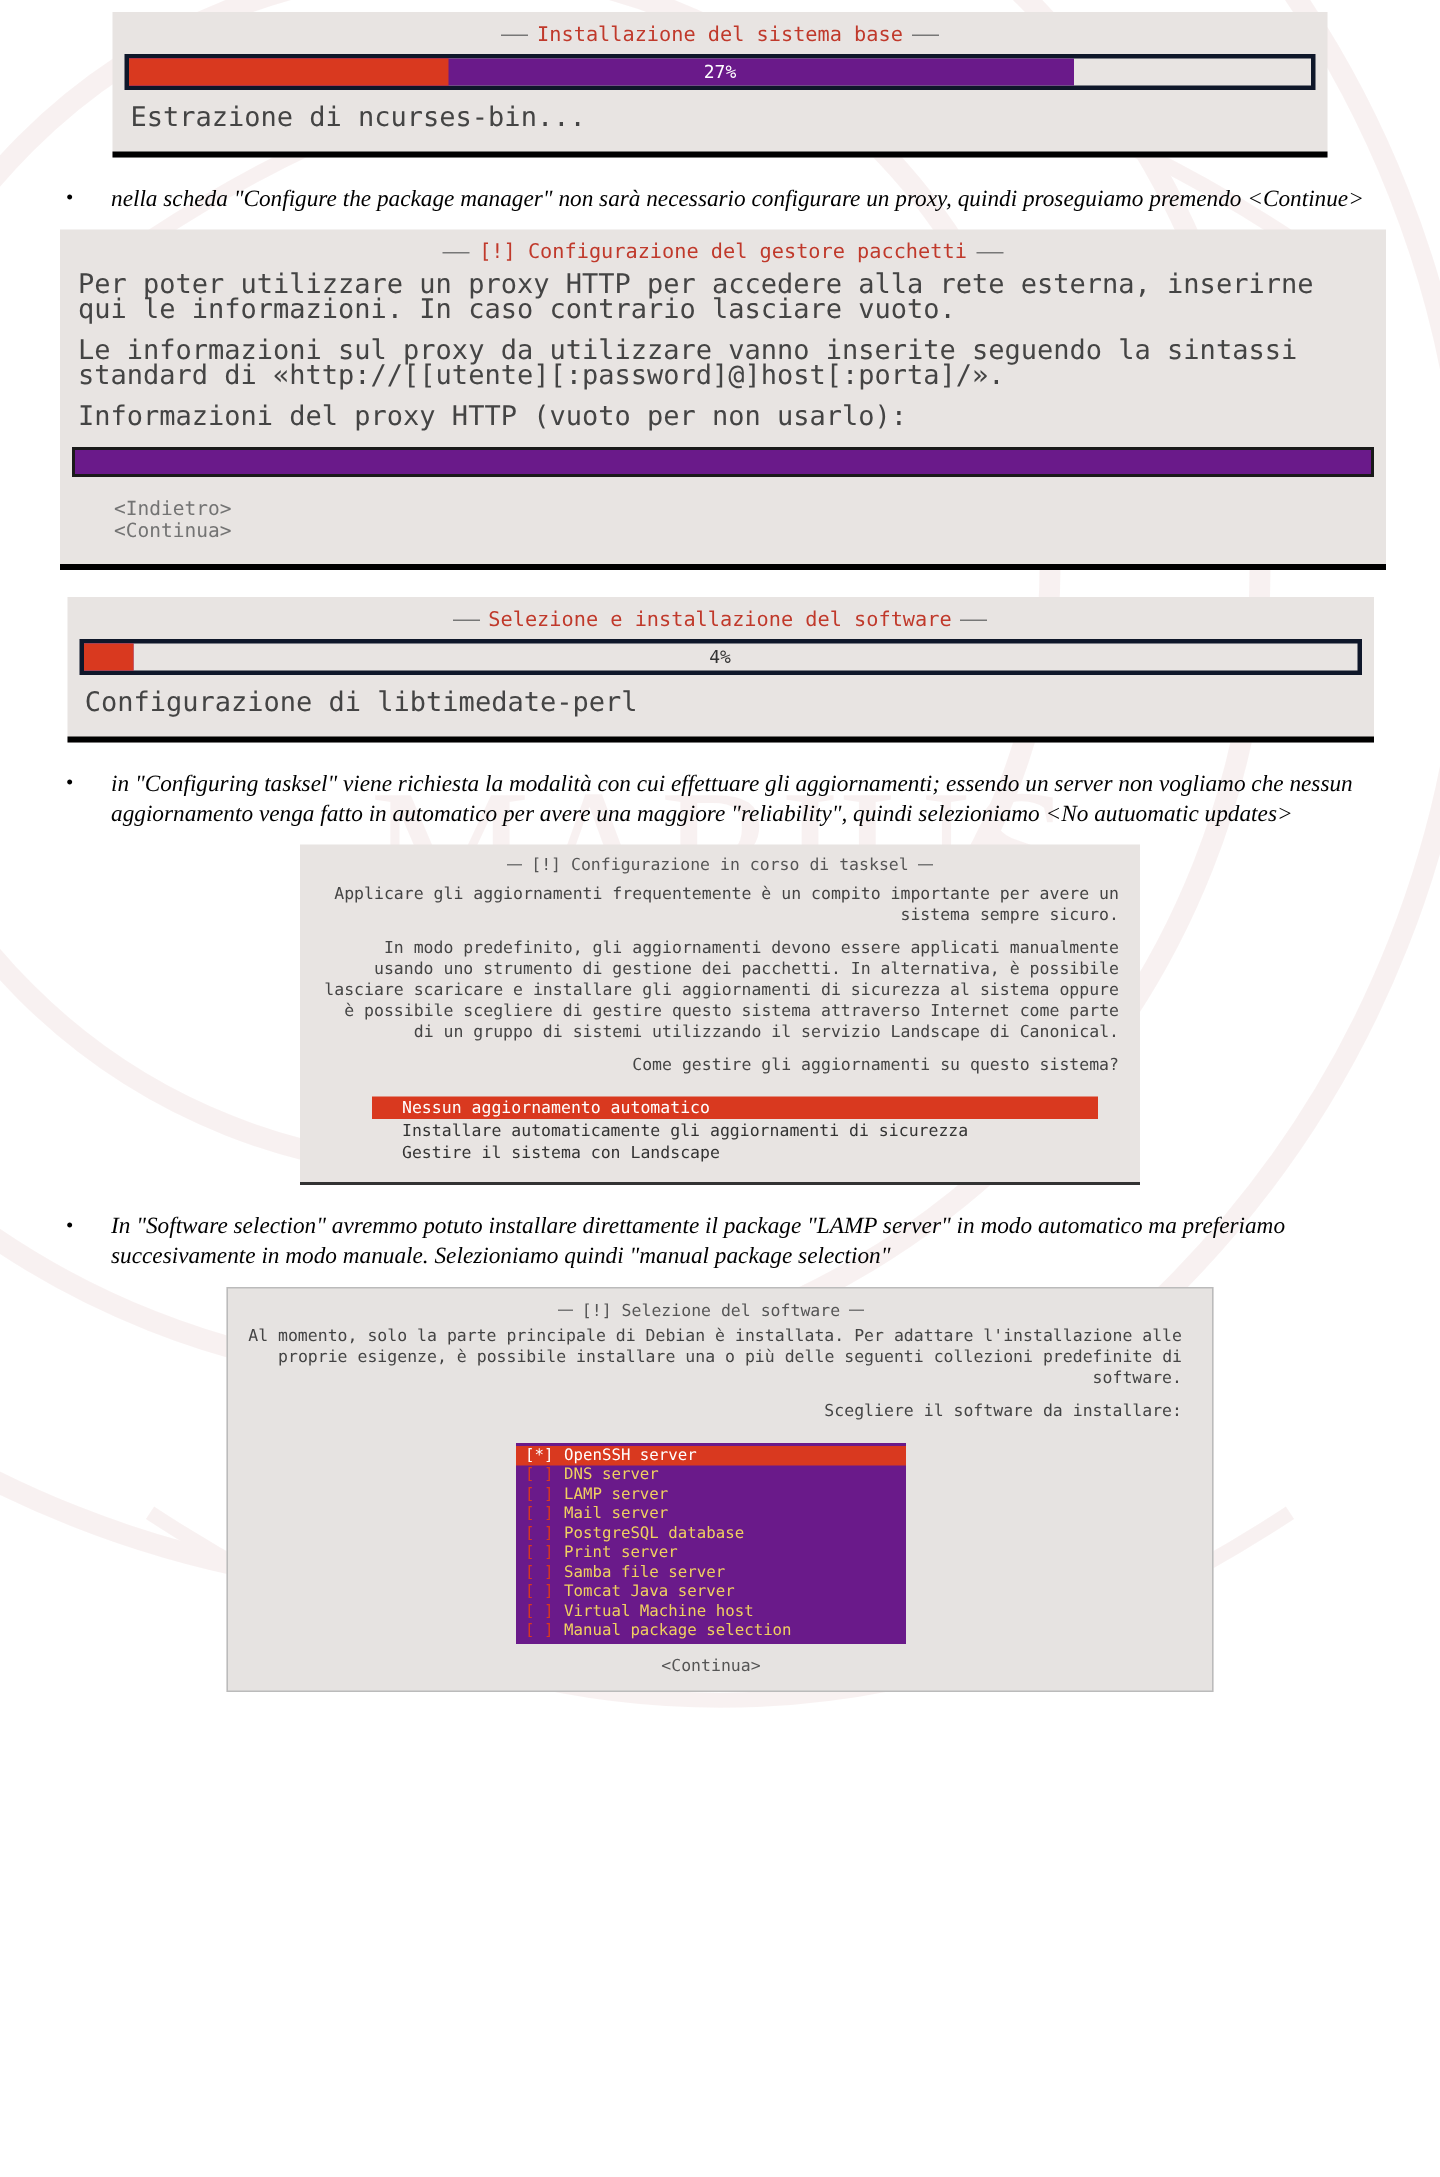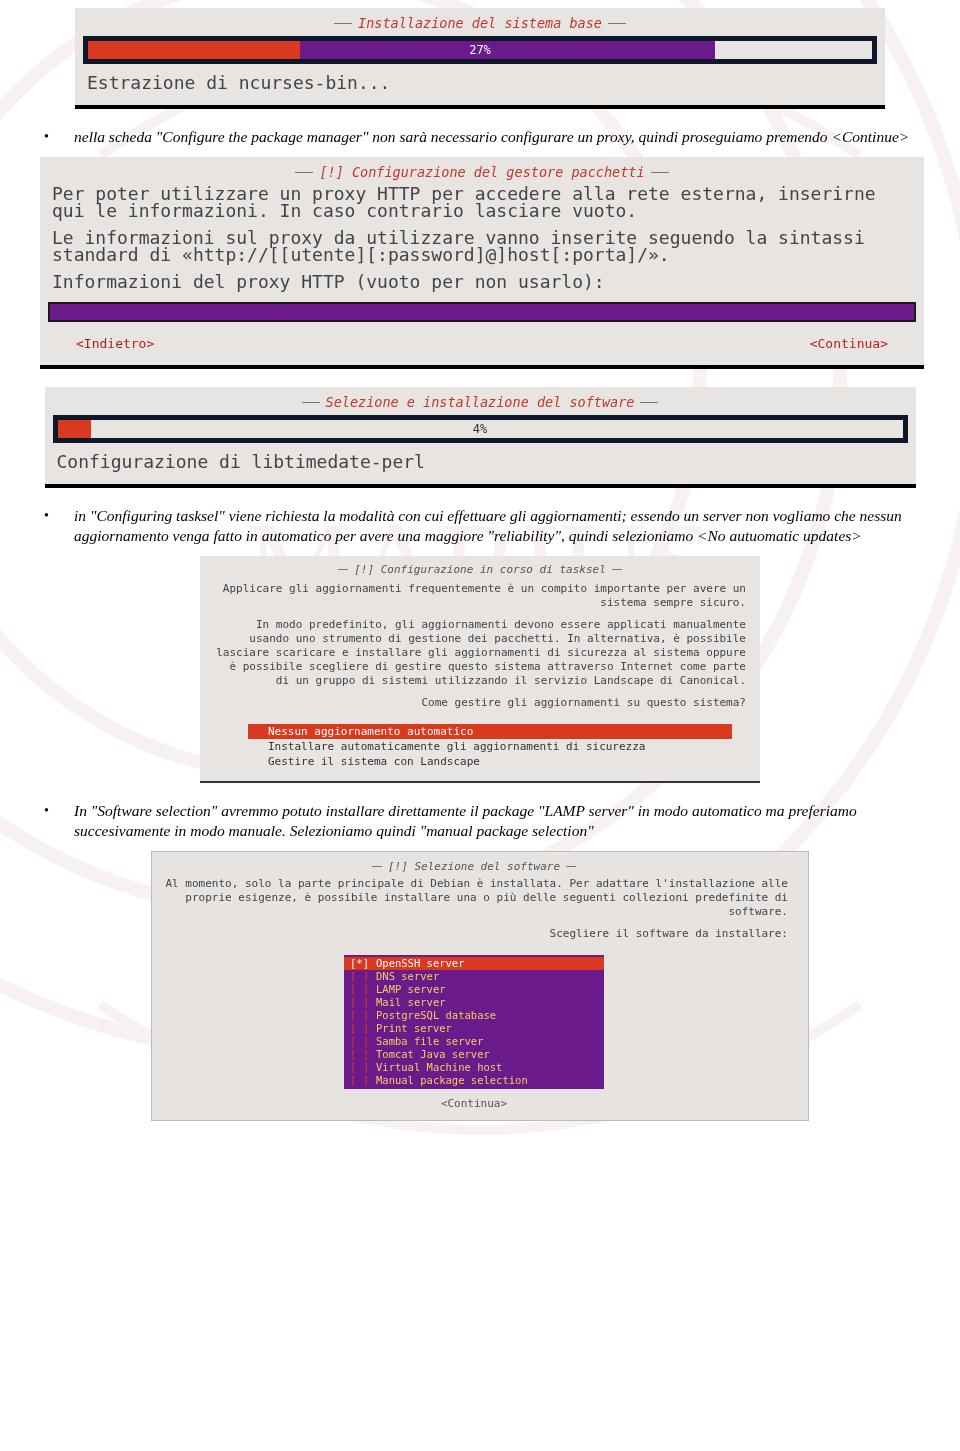--- a/index.html
+++ b/index.html
@@ -41,26 +41,26 @@
     background: #e8e4e2;
     padding: 6px 6px 6px 6px;
     border-bottom: 4px solid #000;
   }
   .panel-outer.noshadow { border-bottom: 2px solid #333; }
   .title-row { display:flex; justify-content:center; align-items:center; height:18px; }
   .title-line {
     border-top: 1px solid #777; flex:0 0 18px; height:0;
   }
   .title-text {
-    font-size: 13.5px; color:#c0392b; padding:0 6px; white-space:nowrap;font-style:italic;
+    font-size: 13.5px; color:#c0392b; padding:0 6px; white-space:nowrap;
   }
   .title-text.grey { color:#555; }
   .title-text.small { font-size:11px; }
   .progress-bar {
-    height: 18px; background:#e8e4e2; border:5px solid #0f172a;
+    height: 18px; background:#e8e4e2; border:3px solid #0f172a;
     position:relative; margin:4px 2px 6px 2px;
   }
   .progress-fill {
     position:absolute; top:0; bottom:0; left:0;
     background:#6a1a8a;
   }
   .progress-fill.red { background:#d9391f; }
   .progress-pct {
     position:absolute; left:0; right:0; top:0; bottom:0;
     display:flex; align-items:center; justify-content:center;
@@ -70,21 +70,21 @@
     font-size:18px; color:#444; line-height:17px;
     padding: 4px 6px 8px 6px;
   }
   .panel-body.small { font-size:11px; line-height:14px;text-align:right; }
   .proxy-input {
     height:16px; background:#6a1a8a; border:2px solid #1a1a1a;
     margin:4px 2px 2px 2px;
   }
   .btn-row {
     display:flex; justify-content:space-between;
-    padding: 12px 30px 8px 30px; font-size:13px; color:#b91c1c;
+    padding: 12px 30px 8px 30px; font-size:13px; color:#737373;flex-direction:column;
   }
   
   .tasksel-options { margin:6px 20px 4px 40px; }
   .opt-row { font-size:11px; padding:1px 20px; color:#333; }
   .opt-row.selected { background:#d9391f; color:#fff; }
   
   .soft-panel {
     background:#e6e3e1; padding:8px 14px 10px 2px;
     border:1px solid #bbb; margin:8px auto 0 auto; width:640px;
   }

